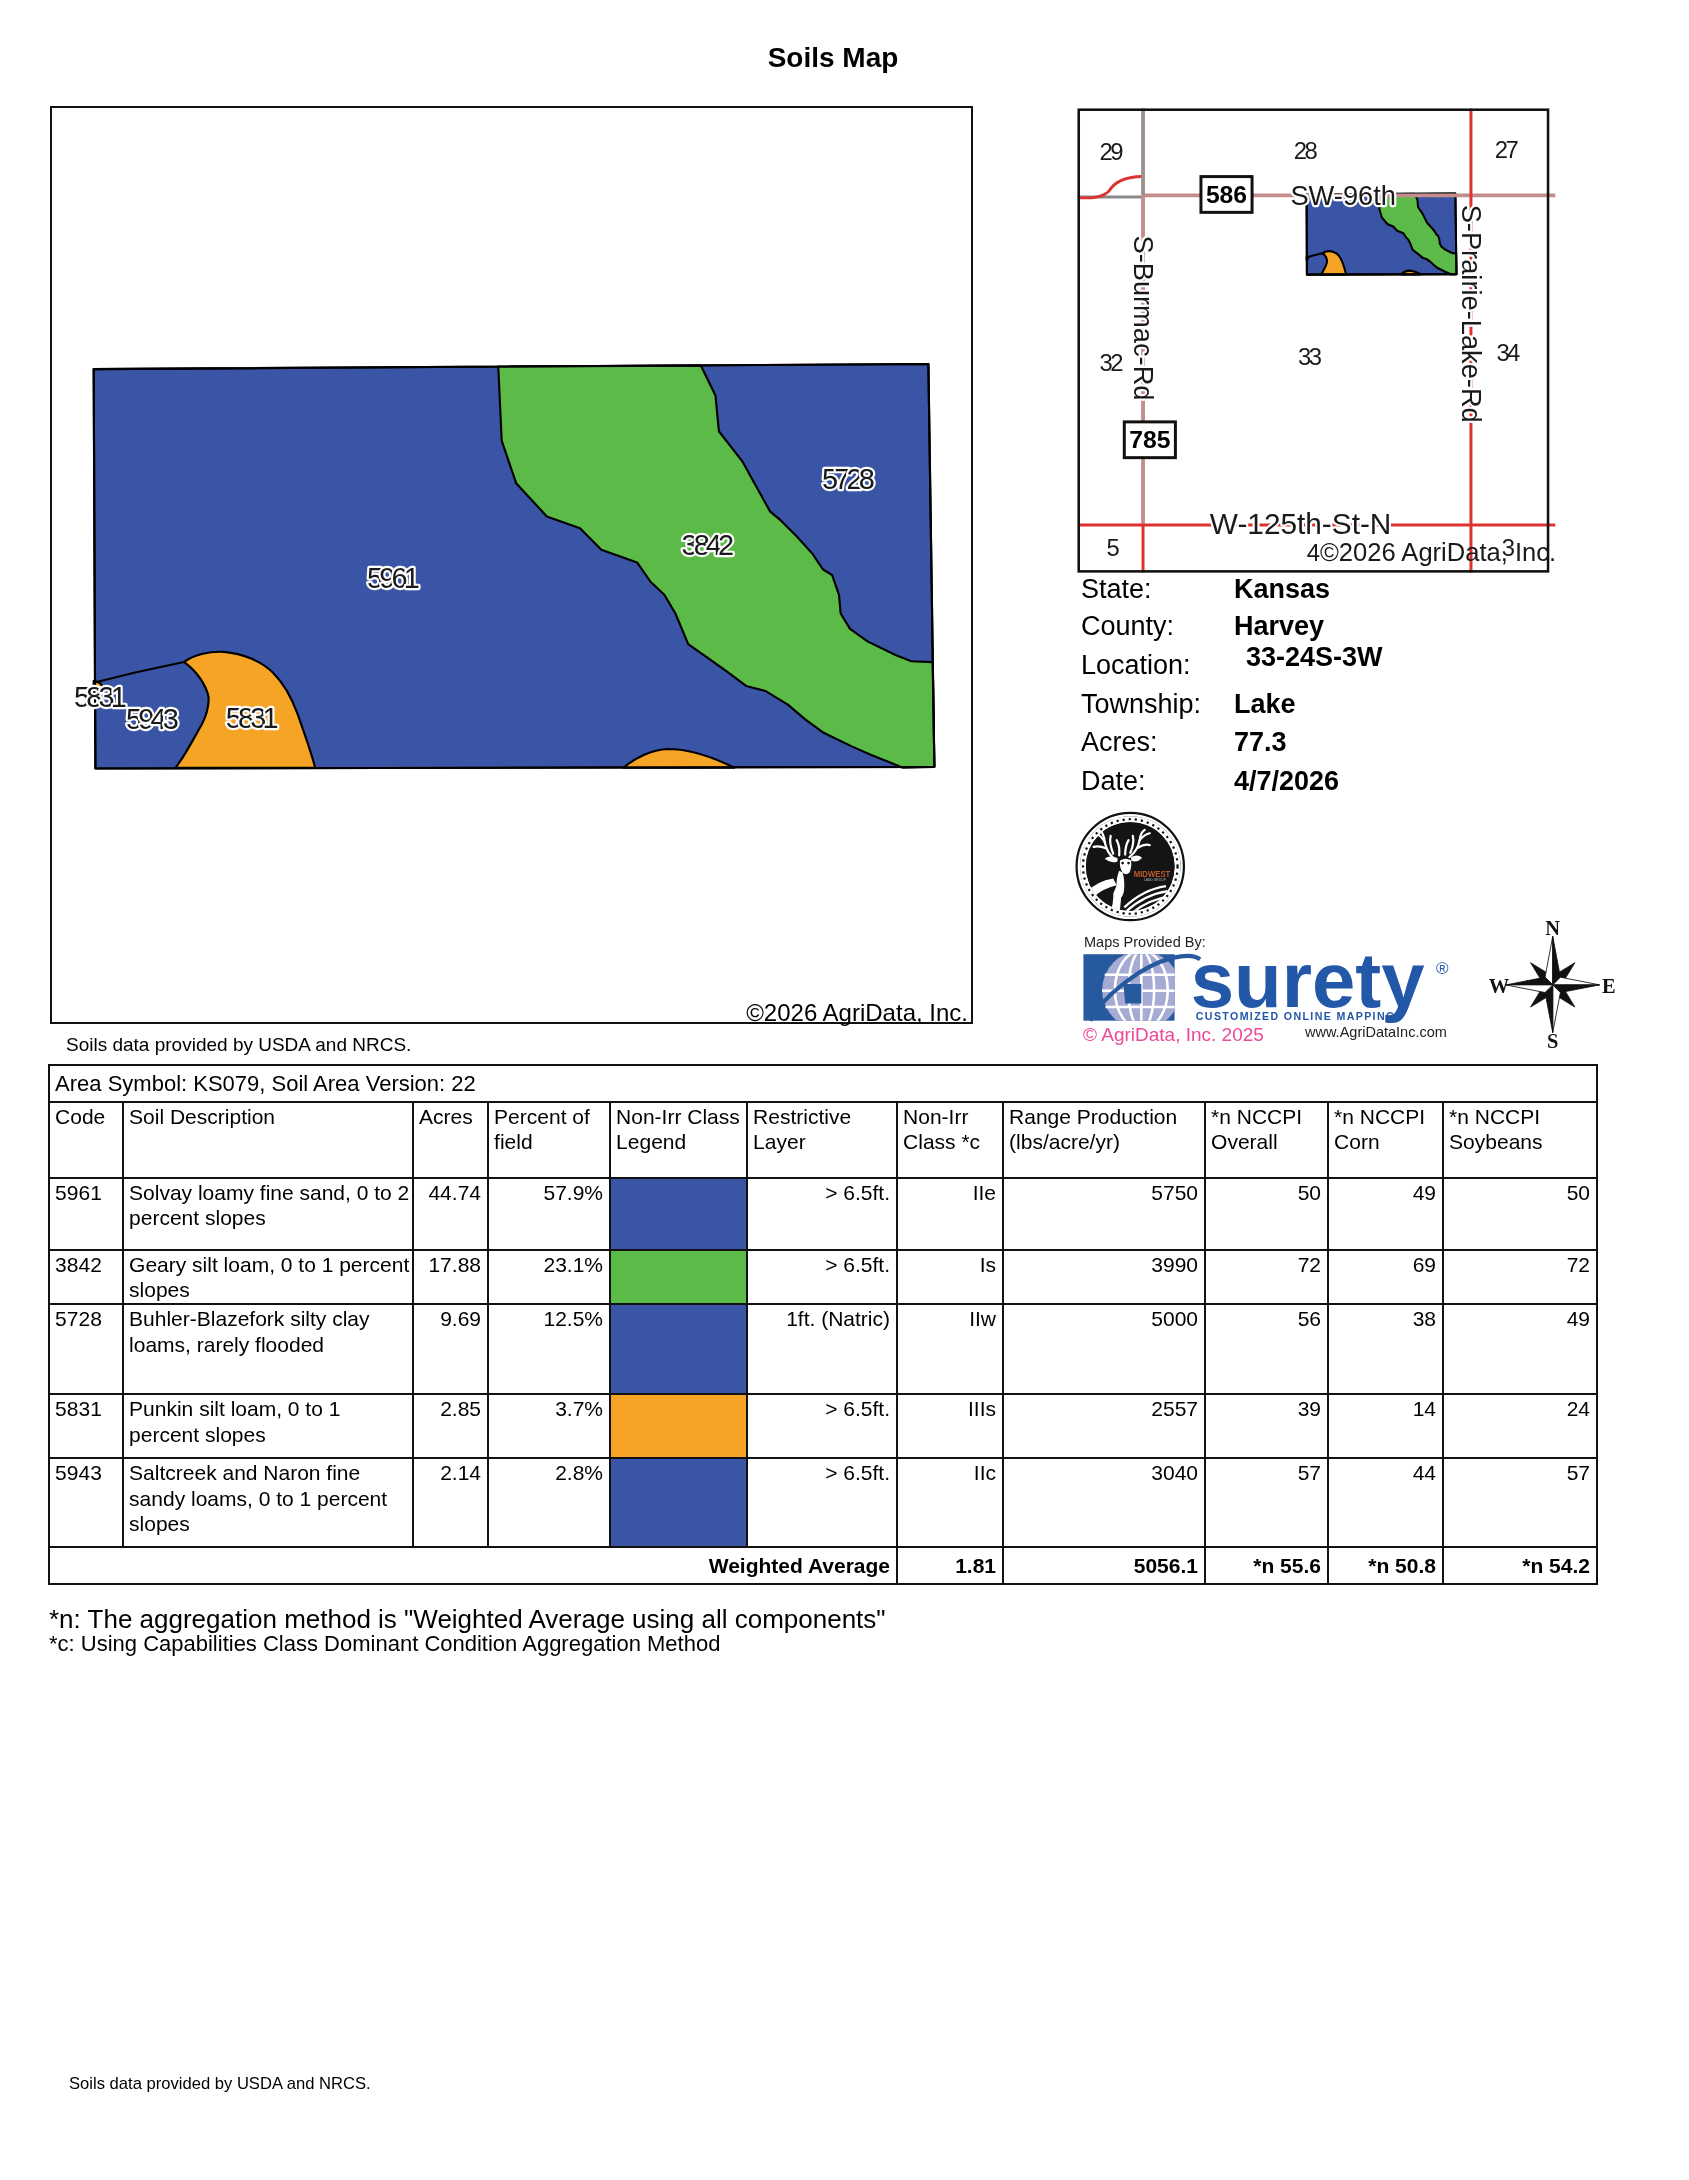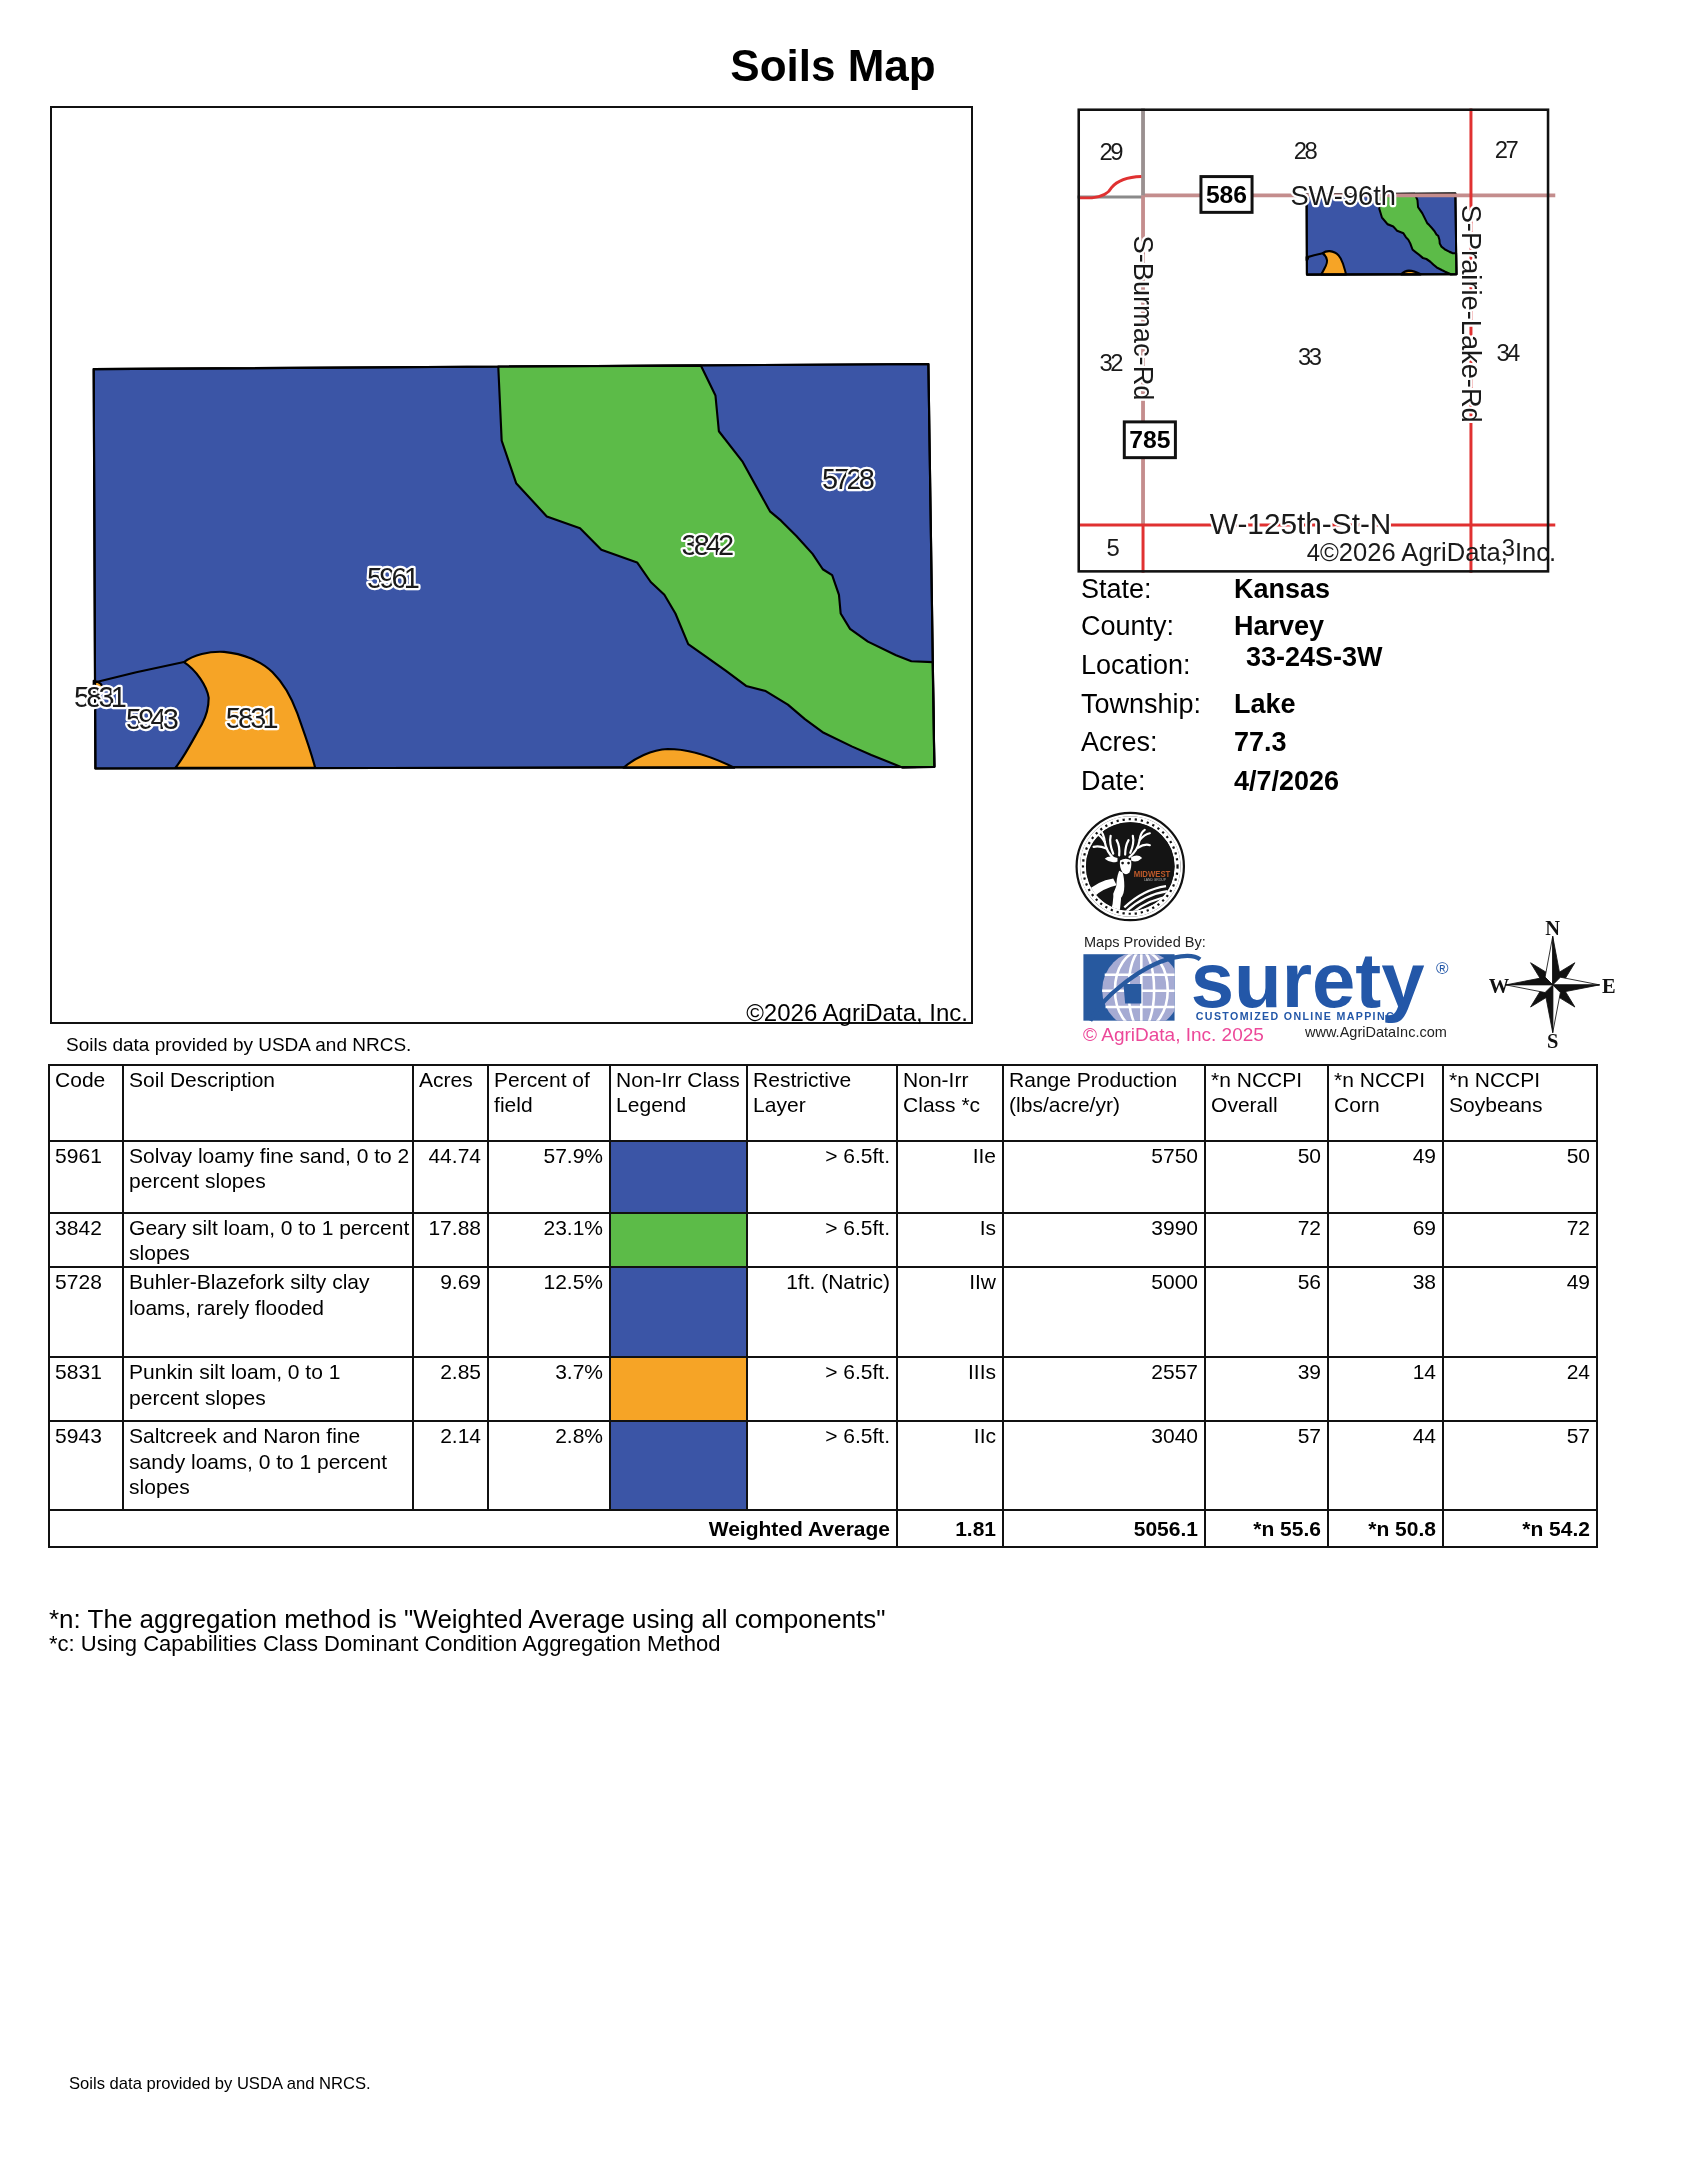--- a/index.html
+++ b/index.html
@@ -9,21 +9,21 @@
   .b{font-weight:bold;}
   table{border-collapse:collapse;table-layout:fixed;}
   td{border:2.1px solid #111;font-size:21px;line-height:25.6px;vertical-align:top;
      padding:0.9px 2.6px 0 5.1px;overflow:hidden;}
   td.num{text-align:right;padding-right:6px;}
   .lbl{font-size:27px;}
 </style>
 </head>
 <body>
 
-<div class="abs b" style="left:833px;top:44px;transform:translateX(-50%);font-size:44px;">Soils Map</div>
+<div class="abs b" style="left:833px;top:44px;transform:translateX(-50%);font-size:28px;">Soils Map</div>
 
 <svg class="abs" style="left:0;top:0;" width="1689" height="2181" viewBox="0 0 1983 2560">
   <defs>
     <g id="fieldshape">
 
       <path d="M110,433 L1090,427 L1097,900 L112,902 Z" fill="#3B55A6"></path>
 
       <path d="M585,430 L823,429 L840,464 L844,506 L872,542 L904,600 L917,611 L935,629 L954,650 L966,668 L977,675 L985,698 L987,720 L998,738 L1019,753 L1052,769 L1070,776 L1095,777 L1097,900 L1060,901 L1023,886 L1000,876 L967,860 L945,844 L925,827 L899,811 L876,805 L852,787 L828,770 L808,756 L793,720 L780,698 L764,683 L748,660 L706,645 L681,620 L642,606 L606,567 L589,517 L585,430 Z" fill="#5CBB48"></path>
 
       <path d="M216,777 C227,769 245,764 263,765 C285,767 307,776 320,789 C333,802 342,818 349,837 C356,857 364,878 370,901 L206,901 C216,889 225,871 237,850 C243,839 245,827 245,819 C243,805 230,786 216,777 Z" fill="#F6A426"></path>
@@ -246,20 +246,23 @@
     <col style="width:137px">
       <col style="width:150px">
       <col style="width:106px">
       <col style="width:202px">
     <col style="width:123px">
       <col style="width:115px">
       <col style="width:154px">
   </colgroup>
 
   <tbody>
+      <tr style="height:37px;">
+        <td colspan="11" style="vertical-align:middle;padding-top:0;font-size:22px;">Area Symbol: KS079, Soil Area Version: 22</td>
+      </tr>
 
   <tr style="height:76px;">
     <td>Code</td>
         <td>Soil Description</td>
         <td>Acres</td>
         <td>Percent of field</td>
     <td>Non-Irr Class Legend</td>
         <td>Restrictive Layer</td>
         <td>Non-Irr Class *c</td>
     <td>Range Production (lbs/acre/yr)</td>

